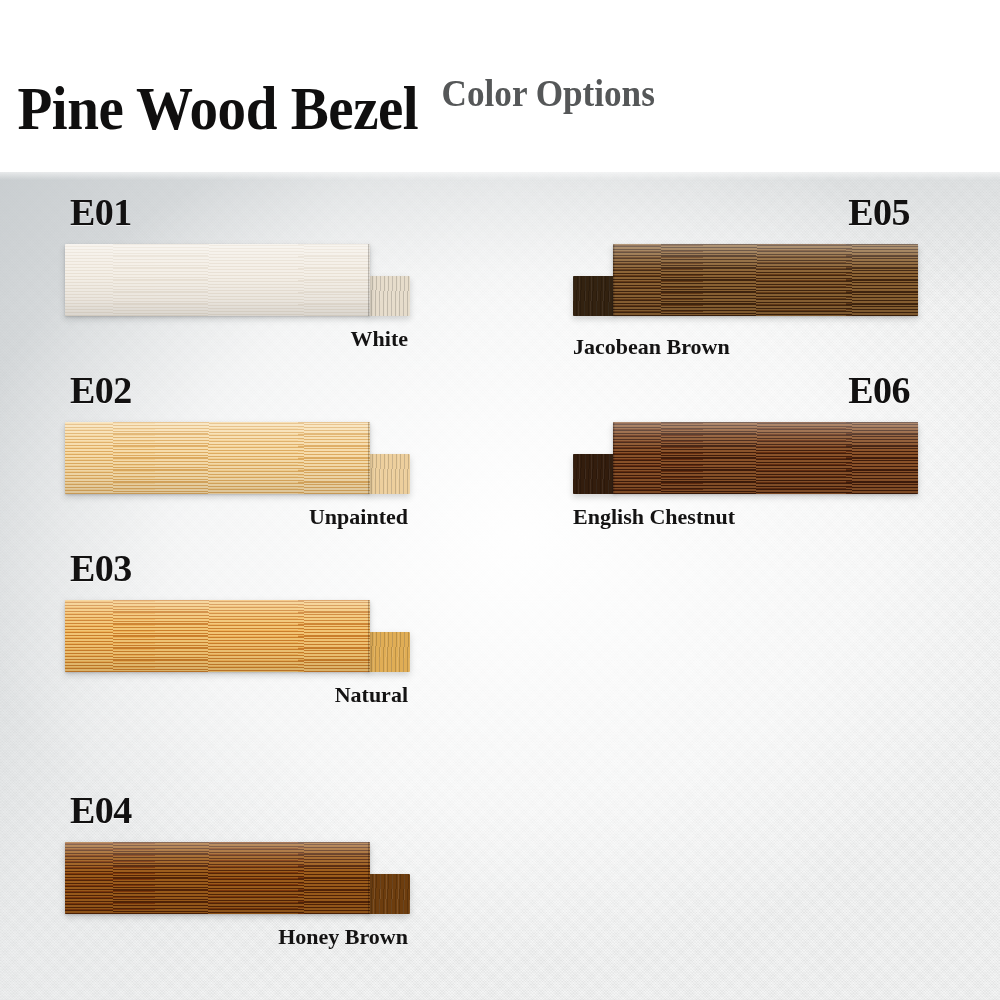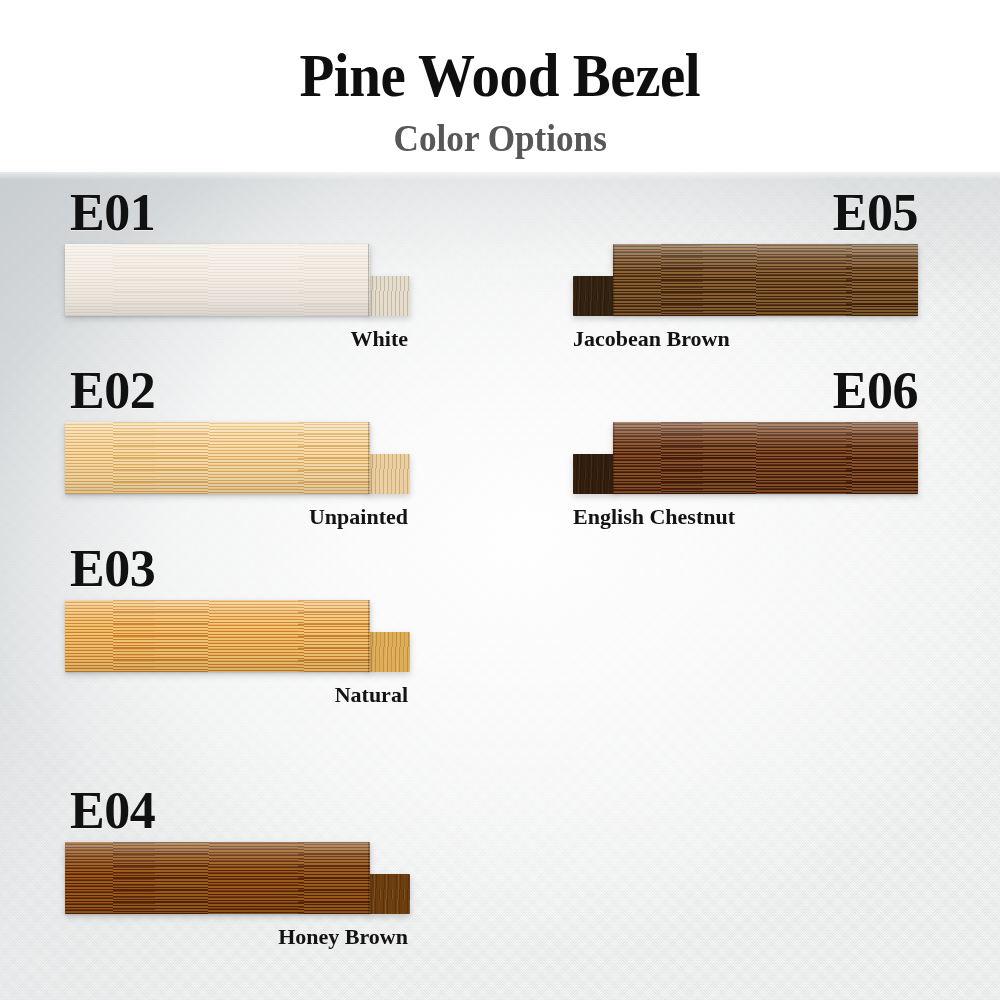--- a/index.html
+++ b/index.html
@@ -7,21 +7,21 @@
     width:1000px;height:1000px;overflow:hidden;
     font-family:"Liberation Serif",serif;
     background:#ffffff;
   }
   #sheet{position:relative;width:1000px;height:1000px;overflow:hidden;background:#fff;}
 
   
   #header{
     position:absolute;left:0;top:0;width:1000px;height:172px;
     background:#ffffff;z-index:5;
-    display:flex;flex-direction:column;align-items:center;justify-content:flex-start;
+    display:flex;flex-direction:row;align-items:center;justify-content:flex-start;
   }
   #title{
     margin-top:44px;
     font-family:"Liberation Serif",serif;
     font-weight:700;font-size:62px;line-height:62px;
     letter-spacing:-0.5px;color:#100f0f;
     transform:scaleX(0.92);transform-origin:center;
     white-space:nowrap;
   }
   #subtitle{
@@ -60,26 +60,26 @@
 
   
   #grid{position:absolute;left:0;top:172px;width:1000px;height:828px;}
   .cell{position:absolute;}
   .col-l{left:65px;width:345px;}
   .col-r{left:573px;width:345px;}
 
   .code{
     position:absolute;top:0;
     font-family:"Liberation Serif",serif;
-    font-weight:700;font-size:52px;line-height:45px;color:#121111;
+    font-weight:700;font-size:38px;line-height:45px;color:#121111;
     letter-spacing:-0.5px;white-space:nowrap;
     text-shadow:0 1px 0 rgba(255,255,255,.55);
   }
   .col-l .code{left:5px;}
-  .col-r .code{right:0px;}
+  .col-r .code{right:8px;}
 
   .name{
     position:absolute;
     font-family:"Liberation Serif",serif;
     font-weight:700;font-size:22px;line-height:26px;color:#141313;
     white-space:nowrap;
   }
   .col-l .name{right:2px;}
   .col-r .name{left:0px;}
 
@@ -209,21 +209,21 @@
           <div class="step" style="background: rgb(74, 49, 24);">
             <div class="endface"></div>
             <div class="endshade"></div>
           </div>
           <div class="body" style="background: rgb(139, 98, 51);">
             <div class="grain" style="--grain: repeating-linear-gradient(0.6deg, #55371a 0 1px, transparent 1px 3px),repeating-linear-gradient(-0.4deg, #a87f4b 0 1px, transparent 1px 6px),repeating-linear-gradient(0.2deg, #55371a 0 1px, transparent 1px 12px); opacity: 0.8;"></div>
             <div class="sheen"></div>
             <div class="edgeline" style="left: 0px;"></div>
           </div>
         </div>
-        <div class="name" style="top: 136px;">Jacobean Brown</div>
+        <div class="name" style="top: 144px;">Jacobean Brown</div>
       </div>
       <div class="cell col-r" style="top: 196px; height: 160px;">
         <div class="code">E06</div>
         <div class="sample" style="top: 54px;">
           <div class="step" style="background: rgb(74, 42, 20);">
             <div class="endface"></div>
             <div class="endshade"></div>
           </div>
           <div class="body" style="background: rgb(138, 82, 41);">
             <div class="grain" style="--grain: repeating-linear-gradient(0.6deg, #512c13 0 1px, transparent 1px 3px),repeating-linear-gradient(-0.4deg, #a86c3c 0 1px, transparent 1px 6px),repeating-linear-gradient(0.2deg, #512c13 0 1px, transparent 1px 12px); opacity: 0.8;"></div>

